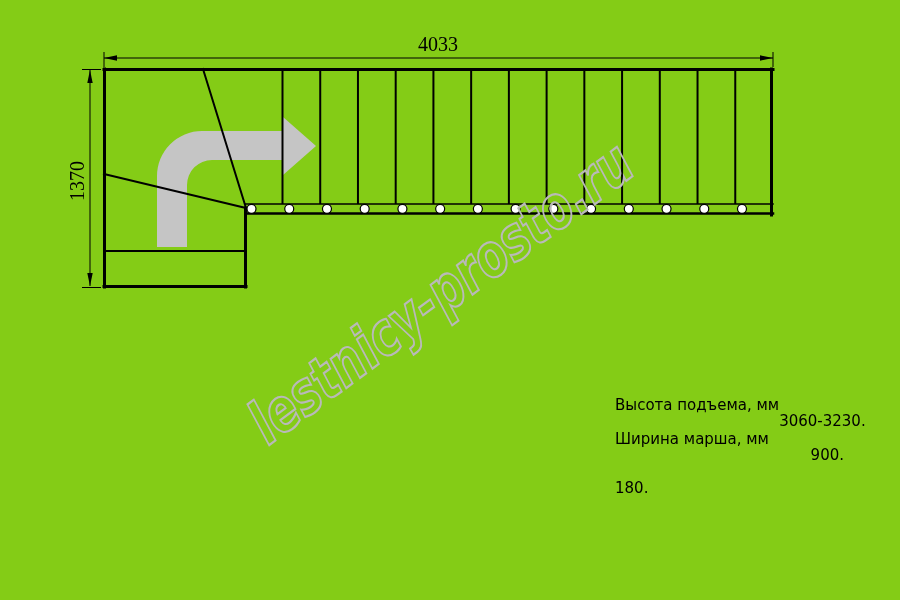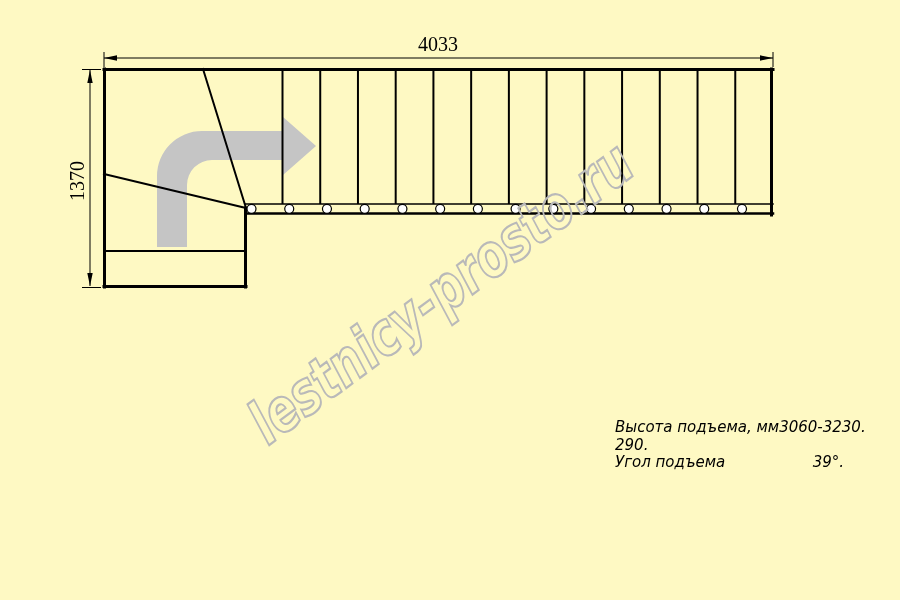--- a/index.html
+++ b/index.html
@@ -1,45 +1,44 @@
 <!DOCTYPE html>
 <html><head>
 <meta charset="utf-8">
 <style>
   html,body{margin:0;padding:0;background:#ffffff;}
   .canvas{
     position:relative;
     width:900px;height:600px;
-    background:#fef9c3;
+    background:#84cc16;
     overflow:hidden;
     font-family:"DejaVu Sans", sans-serif;
   }
   .plan-svg{position:absolute;left:0;top:0;}
   .dim-text{
     font-family:"Liberation Serif", serif;
     font-size:20px;
     fill:#000000;
   }
   .watermark-text{
     font-family:"DejaVu Sans", sans-serif;
     font-size:60px;
     font-style:italic;
     font-weight:bold;
     fill:none;
   }
   .spec-table{
     position:absolute;
-    left:615px;top:419px;width:229px;
-    font-style:italic;
+    left:615px;top:397px;width:229px;
     font-size:15px;
     line-height:17.6px;
     color:#000000;
   }
   .spec-row{display:flex;justify-content:space-between;white-space:nowrap;}
-  .spec-row .value{text-align:right;}
+  .spec-row .value{text-align:right;margin-top:16px;}
 </style>
 </head>
 <body>
 
 <div class="canvas">
 
   <svg class="plan-svg" width="900" height="600" viewBox="0 0 900 600" xmlns="http://www.w3.org/2000/svg">
 
     <g>
       <path d="M157,247 L157,176 A45,45 0 0 1 202,131 L283,131 L283,117 L316,146 L283,175 L283,160 L212,160 A25,25 0 0 0 187,185 L187,247 Z" fill="#c5c5c5"></path>
@@ -111,21 +110,21 @@
 
     <text class="watermark-text" x="268" y="446" transform="rotate(-36.5 268 446)" textLength="460" lengthAdjust="spacingAndGlyphs" stroke-width="2.2" stroke="#b9b9b9">lestnicy-prosto.ru</text>
   </svg>
 
   <div class="spec-table" id="spec-table">
       <div class="spec-row">
         <span class="label">Высота подъема, мм</span>
         <span class="value">3060-3230.</span>
       </div>
       <div class="spec-row">
-        <span class="value">290.</span>
+        <span class="label">Ширина марша, мм</span>
+        <span class="value">900.</span>
       </div>
       <div class="spec-row">
-        <span class="label">Угол подъема</span>
-        <span class="value">39°.</span>
+        <span class="value">180.</span>
       </div>
     </div>
 
 </div>
 
 </body></html>

